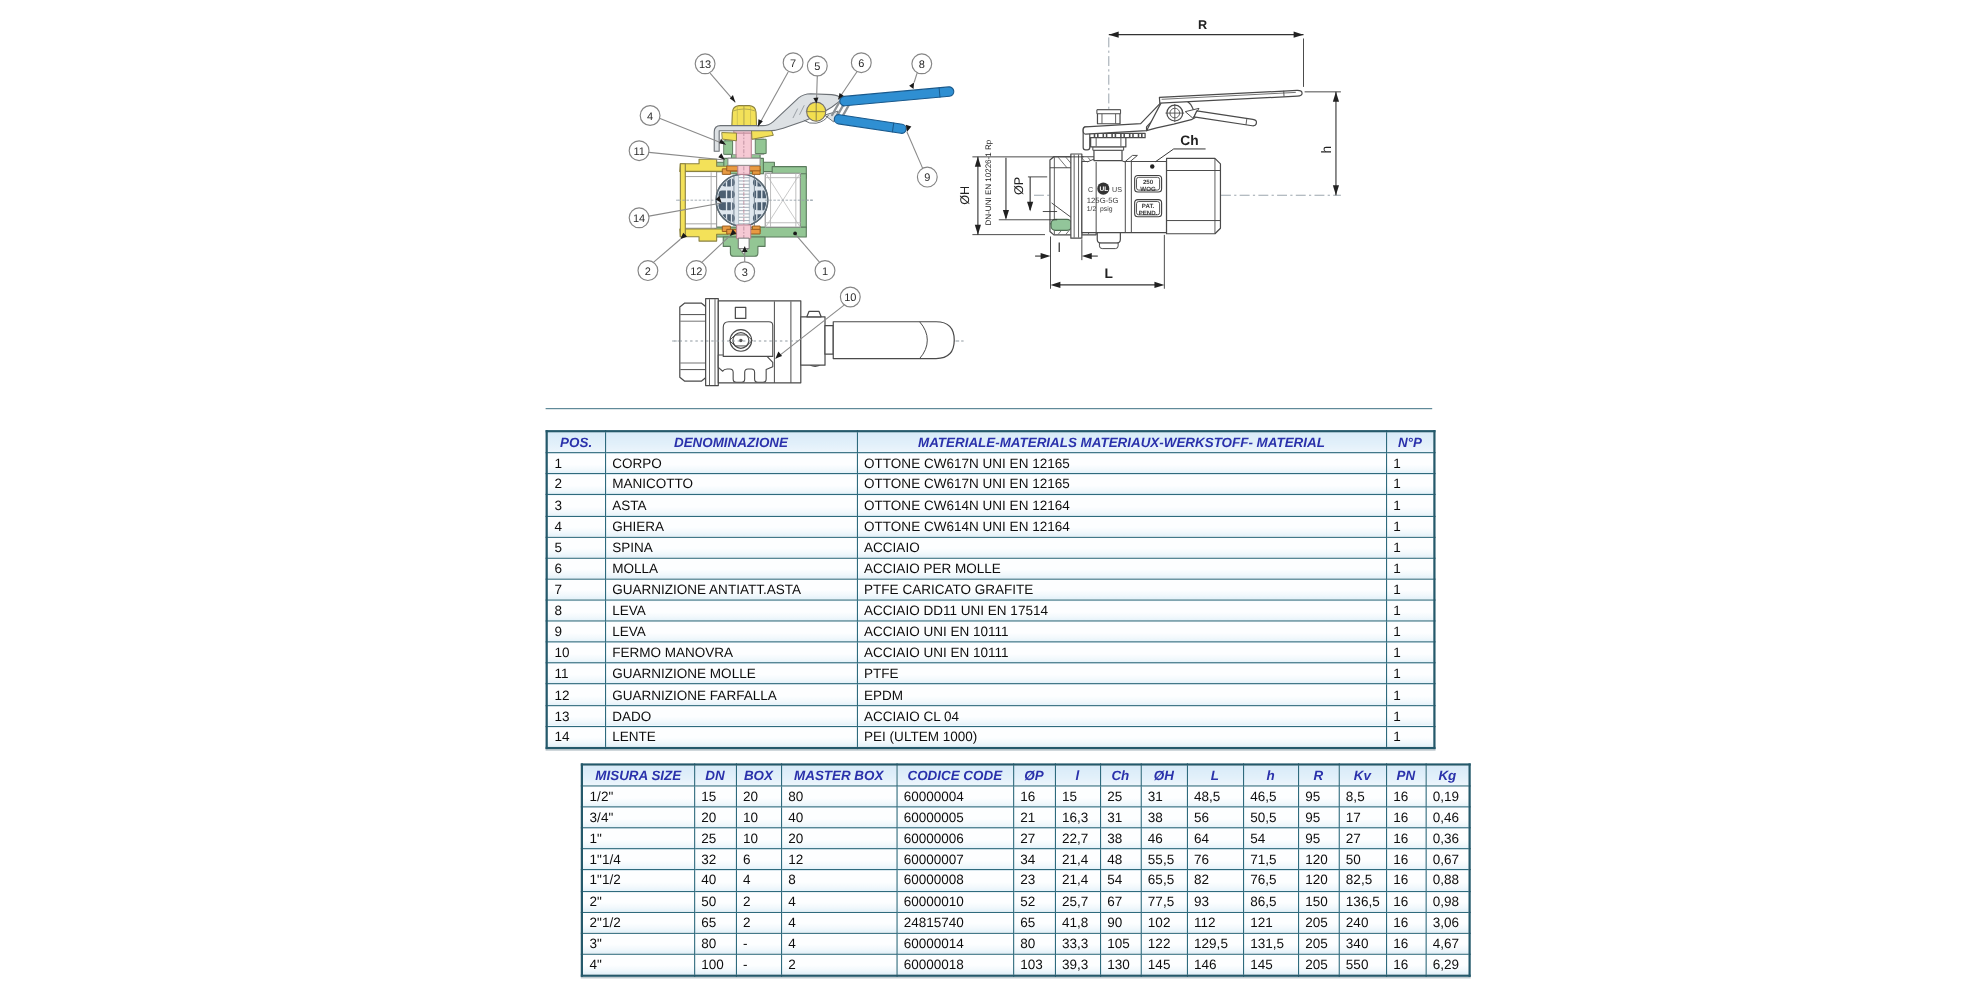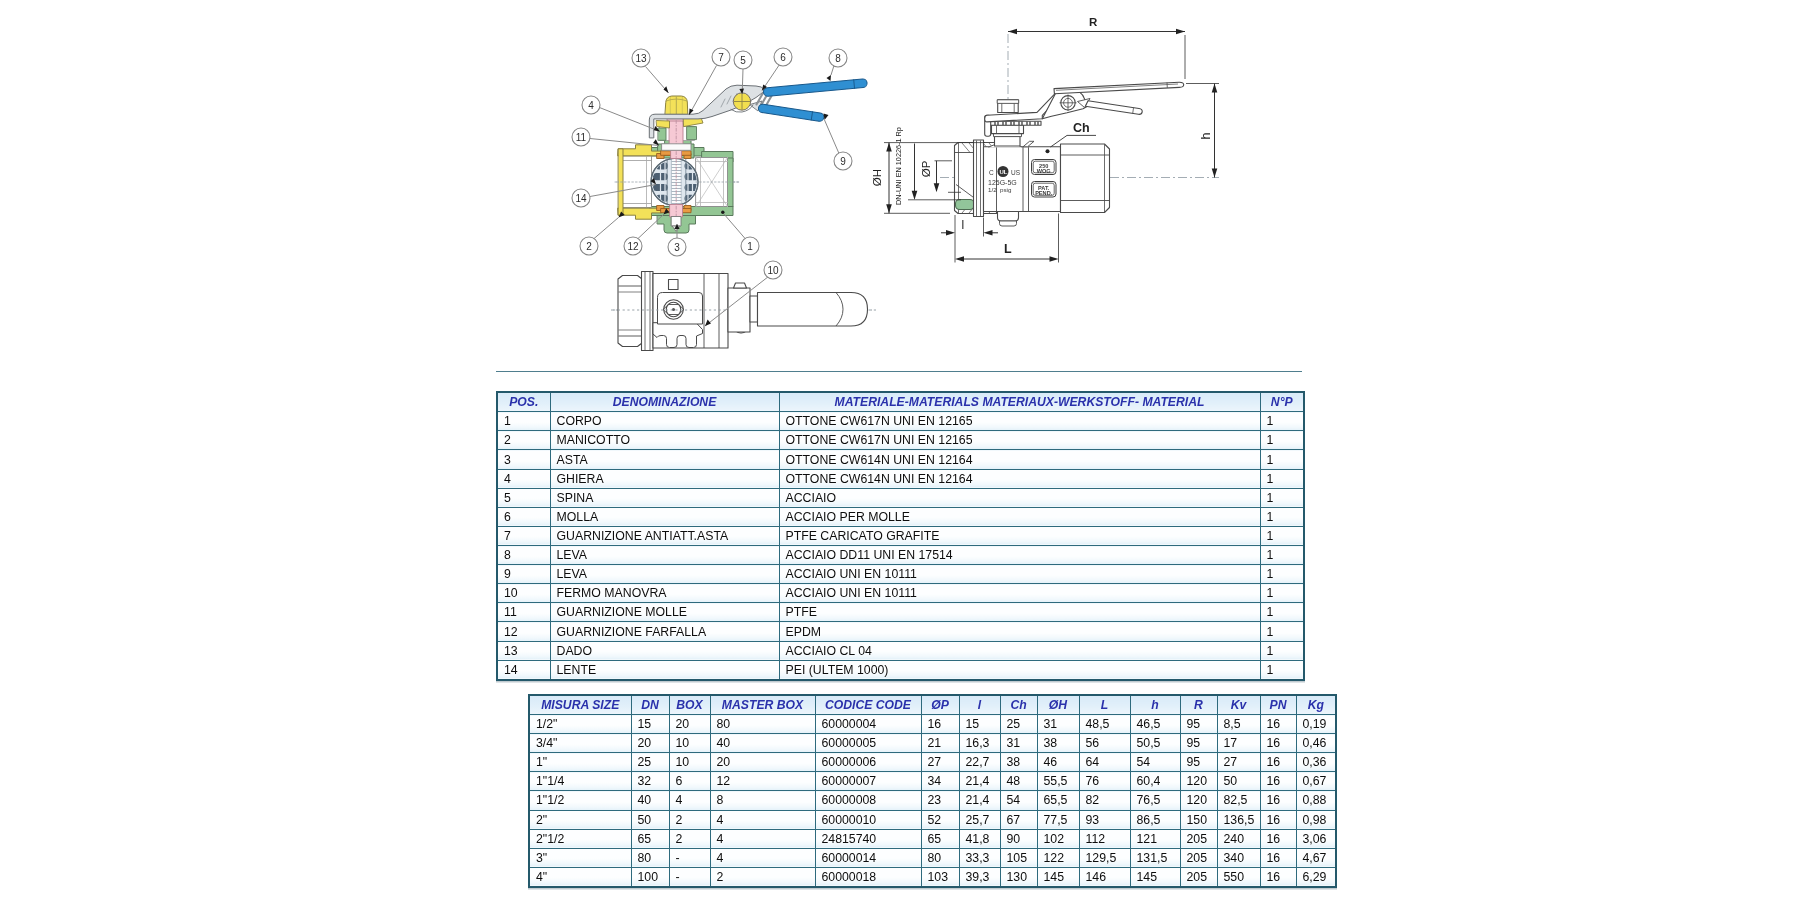--- a/index.html
+++ b/index.html
@@ -207,21 +207,21 @@
         <td>1"1/4</td>
         <td>32</td>
         <td>6</td>
         <td>12</td>
         <td>60000007</td>
         <td>34</td>
         <td>21,4</td>
         <td>48</td>
         <td>55,5</td>
         <td>76</td>
-        <td>60,4</td>
+        <td>71,5</td>
         <td>120</td>
         <td>50</td>
         <td>16</td>
         <td>0,67</td>
       </tr>
 <tr>
         <td>1"1/2</td>
         <td>40</td>
         <td>4</td>
         <td>8</td>

